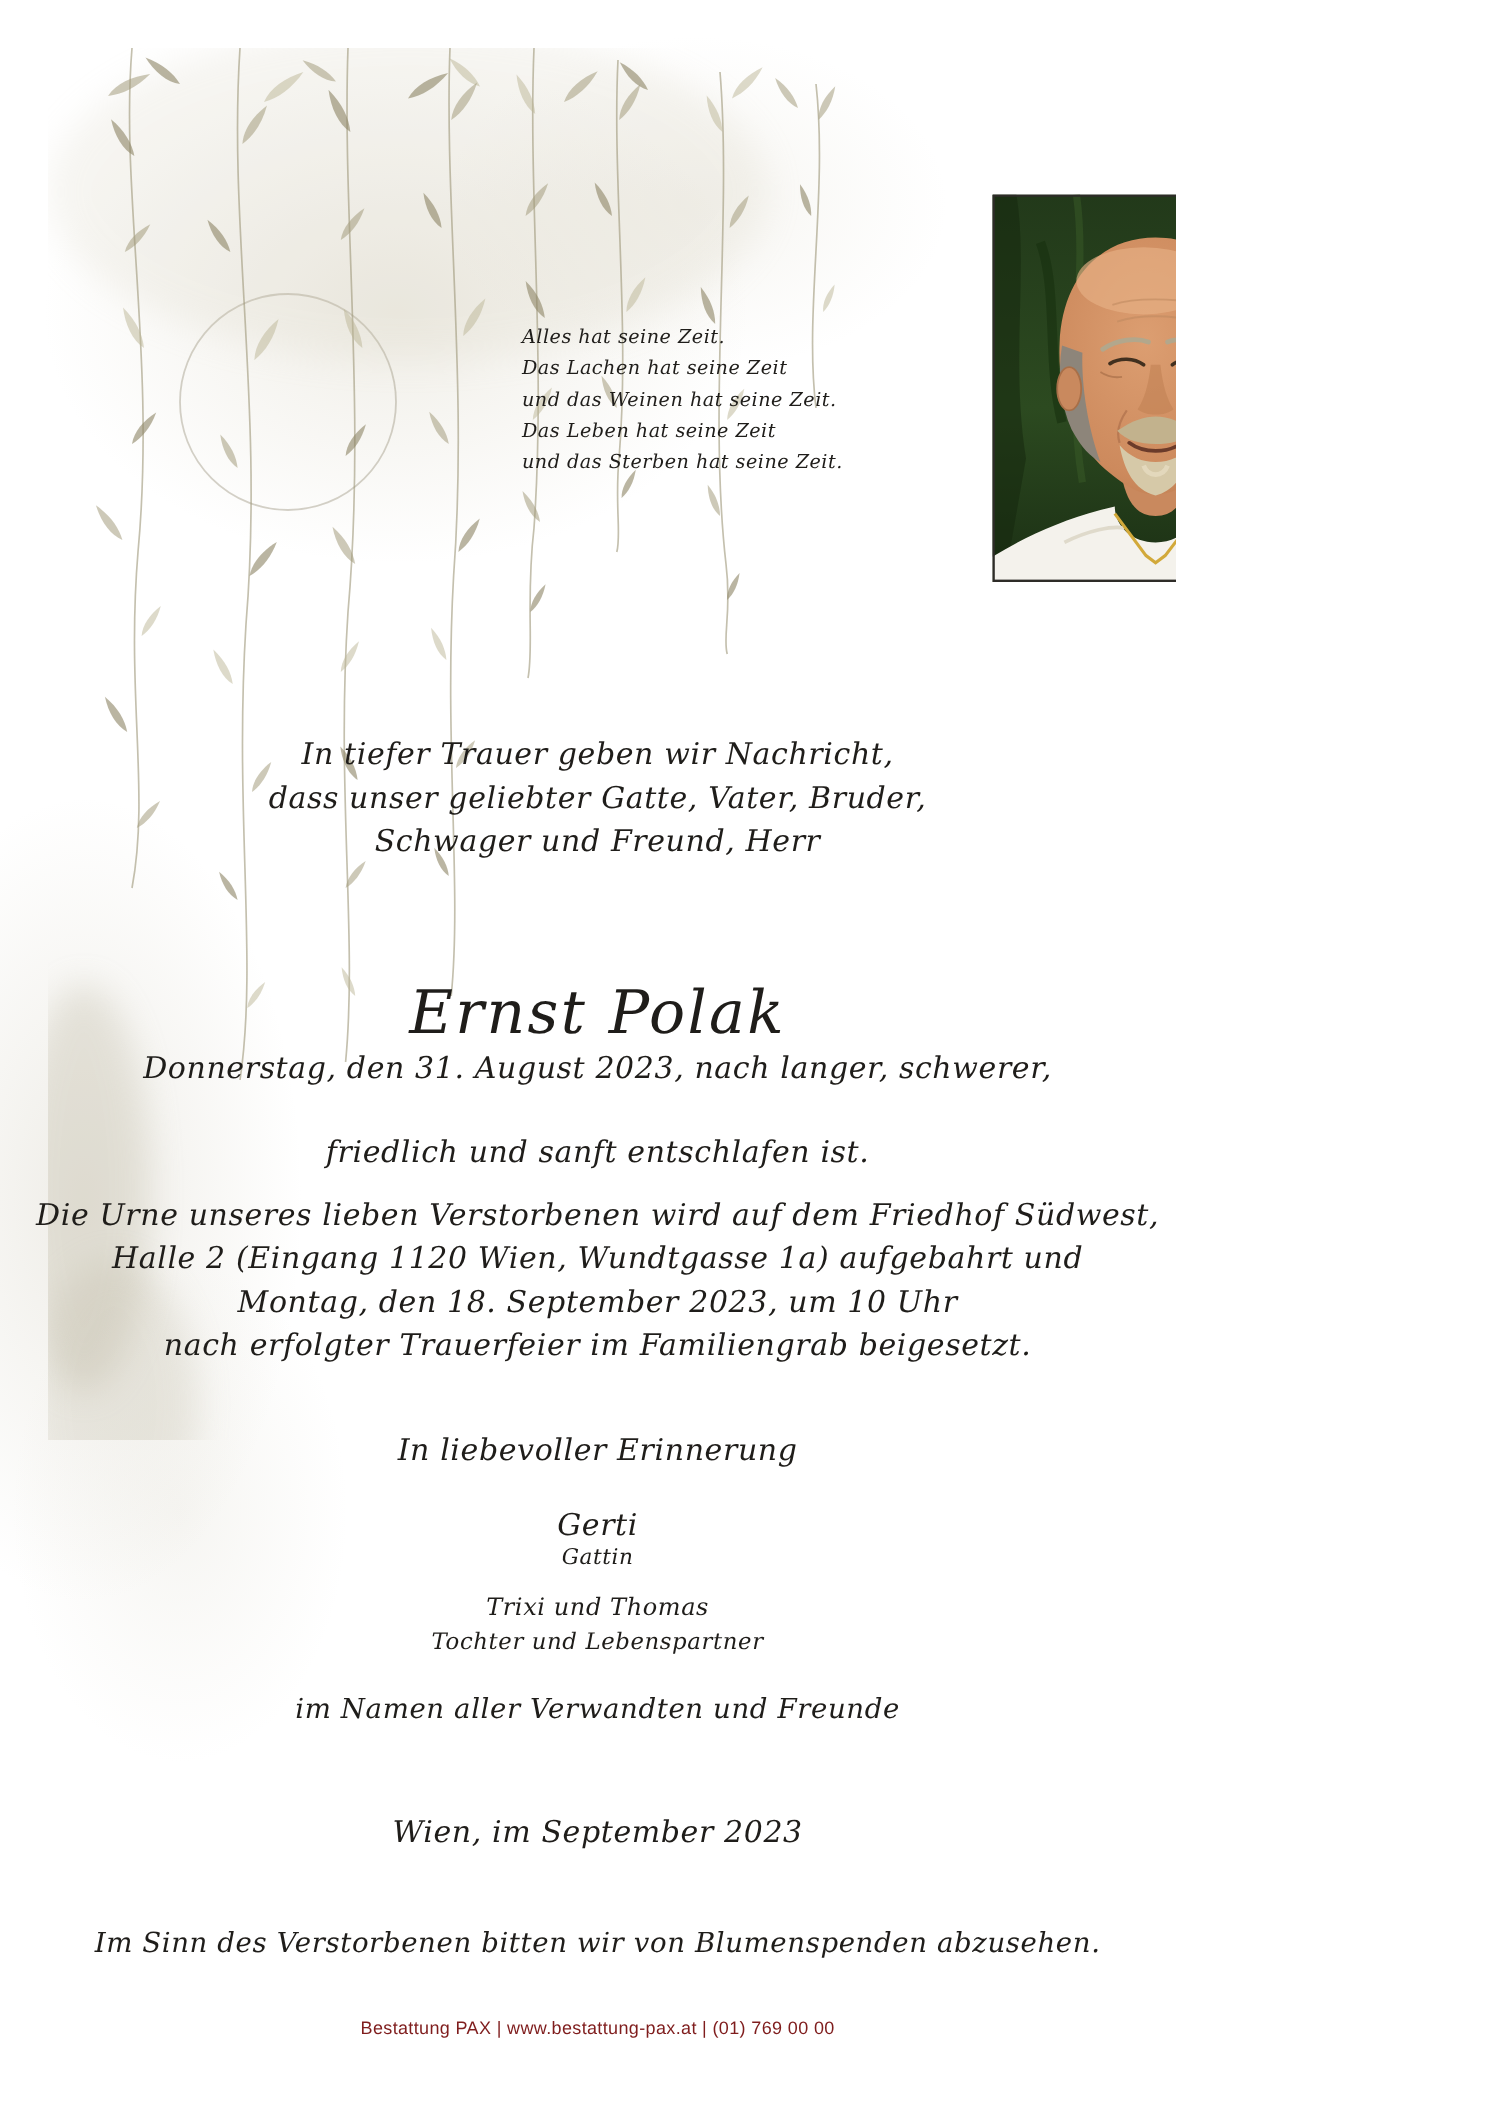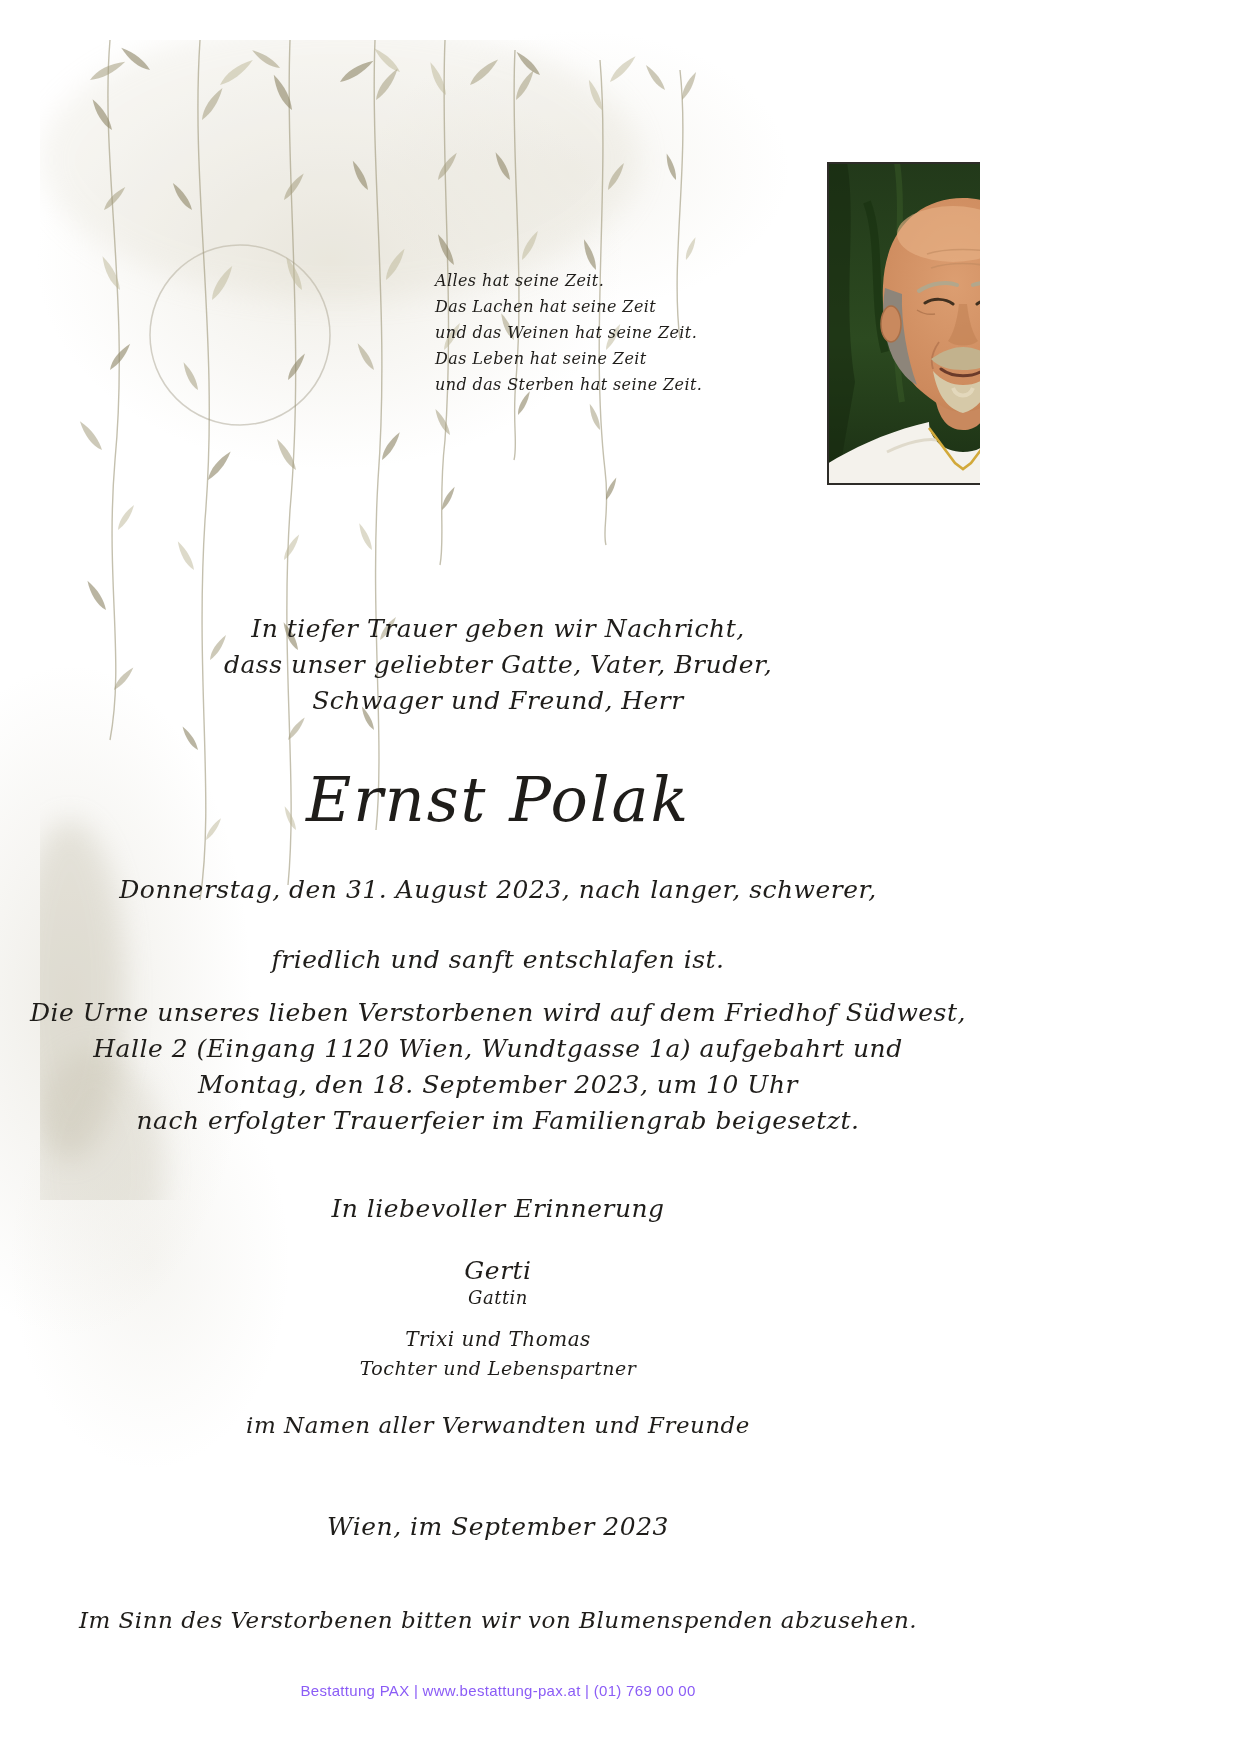--- a/index.html
+++ b/index.html
@@ -17,33 +17,33 @@
   .lf1{fill:#a49d7d;fill-opacity:.55;}
   .lf2{fill:#8f8869;fill-opacity:.62;}
   .lf3{fill:#bcb596;fill-opacity:.5;}
   .poem{position:absolute;left:435px;top:268px;font-size:16px;line-height:26px;
         font-style:italic;letter-spacing:.4px;white-space:nowrap;}
   .photo{position:absolute;left:827px;top:162px;width:272px;height:323px;}
   .photo svg{display:block;width:100%;height:100%;}
   .cline{position:absolute;left:0;right:0;text-align:center;font-style:italic;
          letter-spacing:.5px;white-space:nowrap;margin-left:16px;}
   .intro{top:611px;font-size:25px;line-height:36px;}
-  .name{top:762px;font-size:62px;line-height:76px;letter-spacing:2px;}
+  .name{top:806px;font-size:50px;line-height:76px;letter-spacing:2px;}
   .death{top:872px;font-size:25px;line-height:35px;}
   .burial{top:995px;font-size:25px;line-height:36px;}
   .rem-title{top:1192px;font-size:25px;line-height:34px;}
   .m1-name{top:1256px;font-size:25px;line-height:30px;}
   .m1-rel{top:1287px;font-size:18px;line-height:22px;}
   .m2-name{top:1324px;font-size:20px;line-height:30px;}
   .m2-rel{top:1357px;font-size:19px;line-height:22px;}
   .closing{top:1410px;font-size:23px;line-height:30px;}
   .placedate{top:1512px;font-size:25px;line-height:30px;}
   .flowers{top:1605px;font-size:23px;line-height:30px;}
   .footer{top:1681px;font-size:15px;line-height:20px;font-style:normal;
-          font-family:"Liberation Sans", sans-serif;color:#8b5cf6;letter-spacing:.3px;}
+          font-family:"Liberation Sans", sans-serif;color:#7f1d1d;letter-spacing:.3px;}
 </style>
 </head>
 <body>
 
 <div class="page">
 
   <div class="washes"></div>
 
   <svg class="willow" viewBox="0 0 680 1160" aria-hidden="true">
     <defs>

